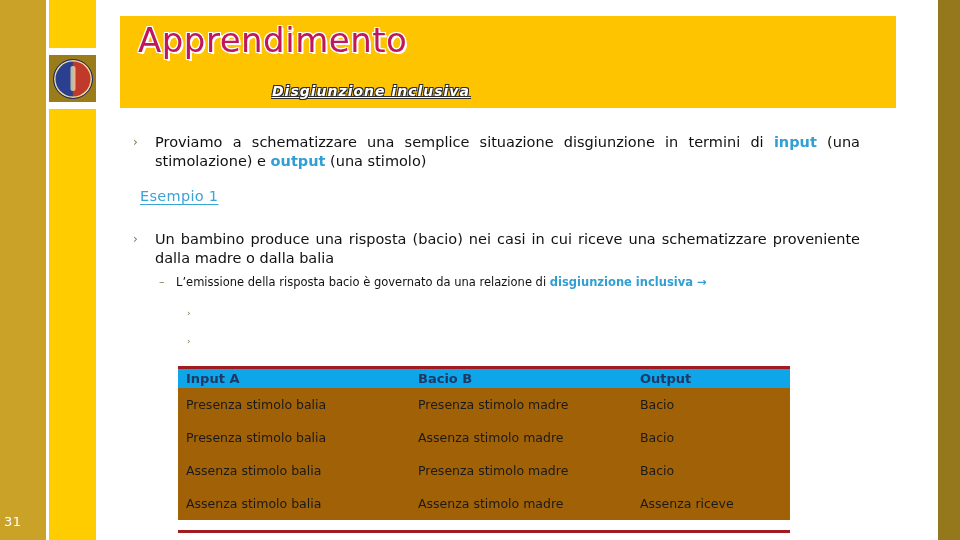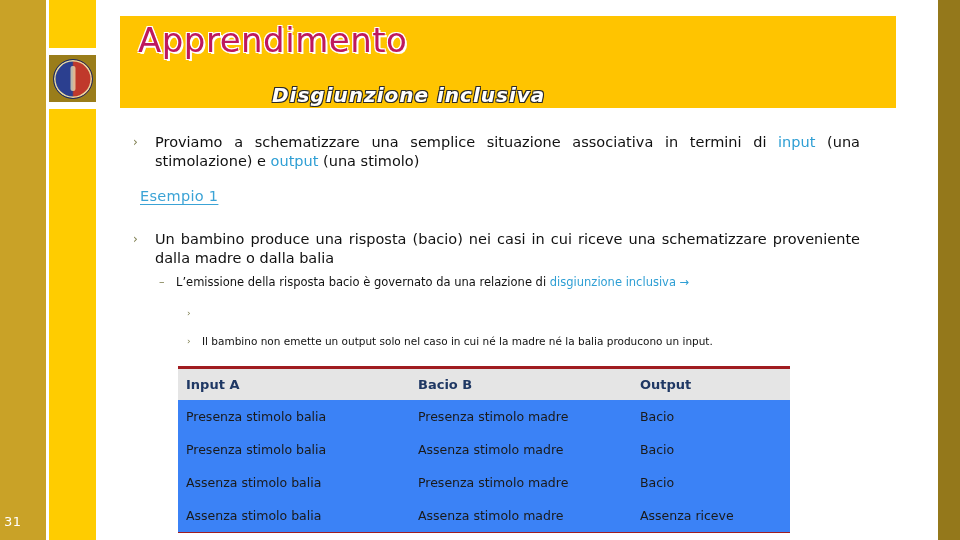--- a/index.html
+++ b/index.html
@@ -95,31 +95,32 @@
     text-shadow:
       -1px -1px 0 #ffffff,
        1px -1px 0 #ffffff,
       -1px  1px 0 #ffffff,
        2px  2px 0 #ffffff;
     white-space: nowrap;
   }
   .slide-subtitle {
     position: absolute;
     left: 272px; top: 83px;
-    font-size: 20px;
+    font-size: 14px;
     font-style: italic;
     font-weight: 700;
     color: #ffffff;
     letter-spacing: 1px;
     text-shadow:
       -1px -1px 0 #2a2a2a,
        1px -1px 0 #2a2a2a,
       -1px  1px 0 #2a2a2a,
        1px  1px 0 #2a2a2a;
     white-space: nowrap;
+    text-decoration: underline;
   }
 
   
   .content { position: absolute; left: 0; top: 0; width: 960px; height: 540px; }
 
   .bullet-l1 {
     position: absolute;
     font-size: 14.5px;
     color: #111111;
     line-height: 19px;
@@ -149,21 +150,21 @@
     color: #111111;
     line-height: 15px;
   }
   .bullet-l3 .marker {
     position: absolute;
     left: -15px; top: 0;
     color: #7a7a4a;
     font-size: 9px;
   }
 
-  .accent { color: #2f9fd4; font-weight: 400; }
+  .accent { color: #2f9fd4; font-weight: 700; }
   .accent-link {
     position: absolute;
     left: 140px; top: 188px;
     font-size: 14.5px;
     color: #3ba3d6;
     text-decoration: underline;
     text-underline-offset: 3px;
     letter-spacing: 0.3px;
   }
 
@@ -183,28 +184,28 @@
     left: 178px; top: 369px;
     width: 612px;
     border-collapse: collapse;
     table-layout: fixed;
   }
   .tbl th, .tbl td {
     text-align: left;
     padding: 0;
     vertical-align: middle;
   }
-  .tbl thead tr { background: #e5e5e5; height: 31px; }
+  .tbl thead tr { background: #0ea5e9; height: 19px; }
   .tbl thead th {
     font-size: 13px;
     font-weight: 700;
     color: #1f3864;
     padding-left: 8px;
   }
-  .tbl tbody tr { height: 33px; background: #3b82f6; }
+  .tbl tbody tr { height: 33px; background: #a16207; }
   .tbl tbody td {
     font-size: 12.5px;
     color: #1a1a1a;
     padding-left: 8px;
   }
   .col-a { width: 232px; }
   .col-b { width: 222px; }
   .col-c { width: 158px; }
 </style>
 </head>
@@ -222,39 +223,39 @@
 
 <div class="page-number">31</div>
 
 <div class="title-band"></div>
 <div class="slide-title">Apprendimento</div>
 <div class="slide-subtitle">Disgiunzione  inclusiva</div>
 
 <div class="content">
 
   <div class="bullet-l1" style="left:155px; top:133px; width:705px;">
-    <span class="marker">›</span><span>Proviamo a schematizzare una semplice situazione associativa in termini di </span><span class="accent">input</span><span> (una stimolazione) e </span><span class="accent">output</span><span> (una stimolo)</span>
+    <span class="marker">›</span><span>Proviamo a schematizzare una semplice situazione disgiunzione in termini di </span><span class="accent">input</span><span> (una stimolazione) e </span><span class="accent">output</span><span> (una stimolo)</span>
   </div>
 
   <div class="accent-link">Esempio  1</div>
 
   <div class="bullet-l1" style="left:155px; top:230px; width:705px;">
     <span class="marker">›</span><span>Un bambino produce una risposta (bacio) nei casi in cui riceve una schematizzare proveniente dalla madre o dalla balia</span>
   </div>
 
   <div class="bullet-l2" style="left:176px; top:274px; width:680px;">
     <span class="marker">–</span><span>L’emissione della risposta bacio è governato da una relazione di </span><span class="accent">disgiunzione inclusiva →</span>
   </div>
 
   <div class="bullet-l3" style="left:202px; top:306px; width:650px;">
     <span class="marker">›</span>
   </div>
 
   <div class="bullet-l3" style="left:202px; top:334px; width:650px;">
-    <span class="marker">›</span><span>Il bambino non emette un output solo nel caso in cui né la madre né la balia  producono un input.</span>
+    <span class="marker">›</span>
   </div>
 
 </div>
 
 <div class="tbl-rule top"></div>
 <div class="tbl-rule bottom"></div>
 
 <table class="tbl">
   <colgroup>
     <col class="col-a">

